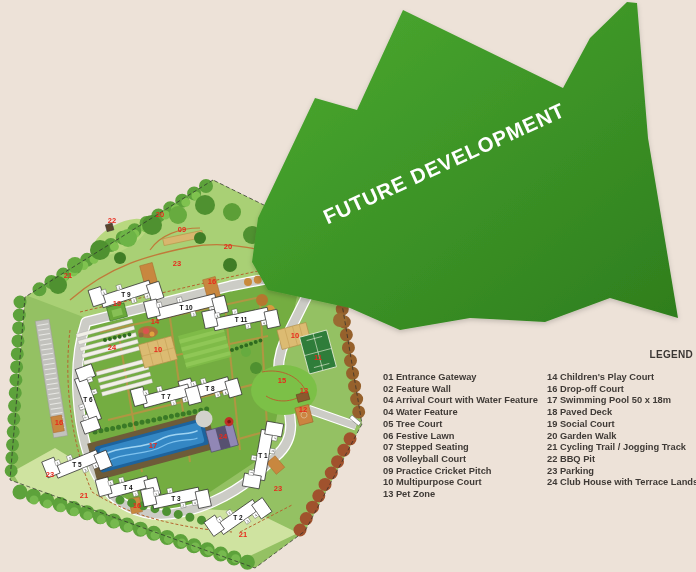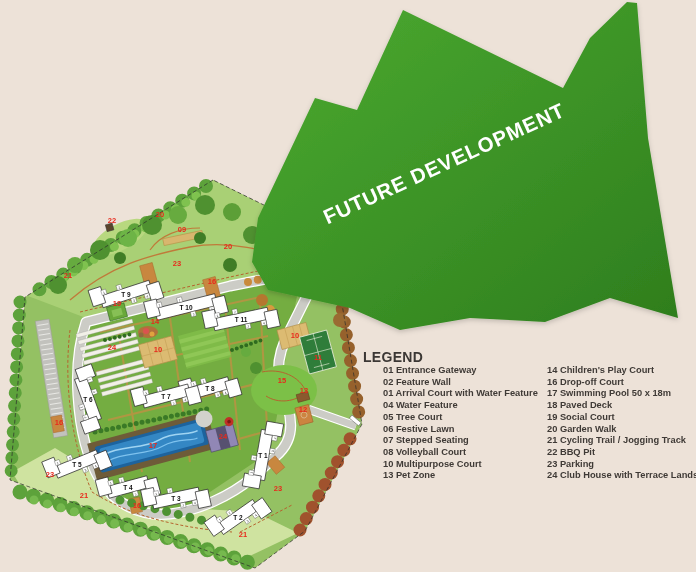--- a/index.html
+++ b/index.html
@@ -13,21 +13,21 @@
   .twr{font-family:"Liberation Sans",sans-serif;font-size:6.5px;font-weight:bold;fill:#111;
        text-anchor:middle;paint-order:stroke;stroke:#ffffff;stroke-width:1.6px;}
   .mkr{font-family:"Liberation Sans",sans-serif;font-size:7.5px;font-weight:bold;text-anchor:middle;}
   .unitnum{font-family:"Liberation Sans",sans-serif;font-size:3.2px;fill:#222;text-anchor:middle;}
   .bld{fill:#ffffff;stroke:#2a2a2a;stroke-width:.7;}
   .unit{fill:#ffffff;stroke:#444;stroke-width:.35;}
   .arrow-label{font-family:"Liberation Sans",sans-serif;font-size:20.5px;font-weight:bold;
        fill:#ffffff;text-anchor:middle;letter-spacing:1px;}
   
   .legend{position:absolute;left:363px;top:349px;width:330px;color:#3f3a36;}
-  .legend-title{font-size:14px;font-weight:bold;letter-spacing:.3px;color:#3b3734;}
+  .legend-title{font-size:10px;font-weight:bold;letter-spacing:.3px;color:#3b3734;margin-bottom:12px;text-align:right;}
   .legend-cols{position:relative;}
   .legend-col{position:absolute;top:0;margin-left:20px;}
   .legend-col.c1{left:0;width:162px;}
   .legend-col.c2{left:164px;width:168px;}
   .legend-item{font-size:9.3px;font-weight:bold;line-height:11.7px;white-space:nowrap;}
 </style>
 </head>
 <body>
 
 <div class="stage">
@@ -435,26 +435,27 @@
     <text class="arrow-label" transform="translate(447,170) rotate(-24.5)">FUTURE DEVELOPMENT</text>
   </g>
 </svg>
 
 <div class="legend">
   <div class="legend-title">LEGEND</div>
   <div class="legend-cols">
     <div class="legend-col c1">
       <div class="legend-item">01 Entrance Gateway</div>
       <div class="legend-item">02 Feature Wall</div>
-      <div class="legend-item">01 Arrival Court with Water Feature</div>
+      <div class="legend-item">04 Arrival Court with Water Feature</div>
       <div class="legend-item">04 Water Feature</div>
       <div class="legend-item">05 Tree Court</div>
       <div class="legend-item">06 Festive Lawn</div>
       <div class="legend-item">07 Stepped Seating</div>
       <div class="legend-item">08 Volleyball Court</div>
+      <div class="legend-item">09 Practice Cricket Pitch</div>
       <div class="legend-item">10 Multipurpose Court</div>
       <div class="legend-item">13 Pet Zone</div>
     </div>
     <div class="legend-col c2">
       <div class="legend-item">14 Children's Play Court</div>
       <div class="legend-item">16 Drop-off Court</div>
       <div class="legend-item">17 Swimming Pool 50 x 18m</div>
       <div class="legend-item">18 Paved Deck</div>
       <div class="legend-item">19 Social Court</div>
       <div class="legend-item">20 Garden Walk</div>

